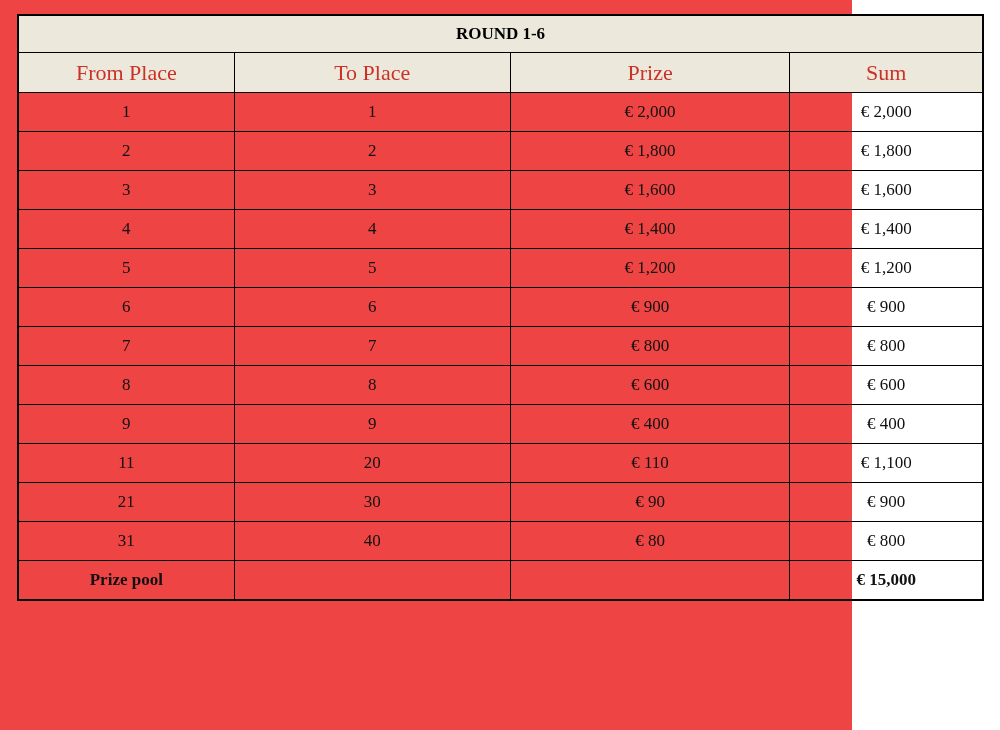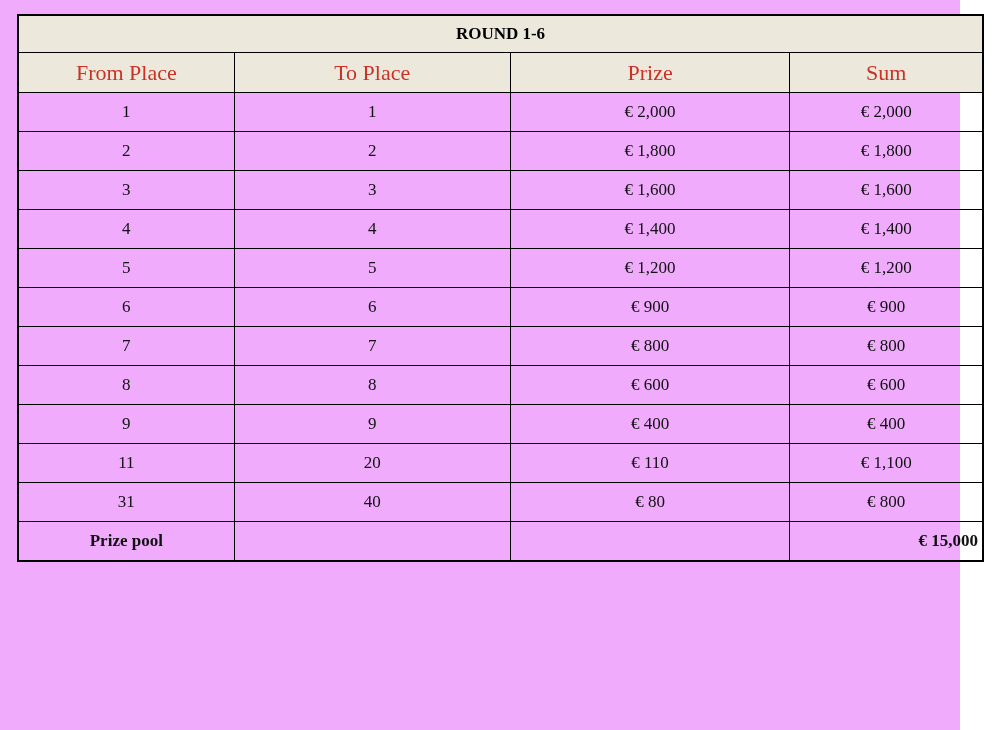--- a/index.html
+++ b/index.html
@@ -2,23 +2,23 @@
 <html><head>
 <meta charset="utf-8">
 <style>
   html, body {
     margin: 0;
     padding: 0;
     background: #ffffff;
     font-family: "Liberation Serif", "DejaVu Serif", serif;
   }
   .page {
-    width: 960px;
+    width: 852px;
     height: 730px;
-    background: #f0abfc;
+    background: #ef4444;
     position: relative;
     box-sizing: border-box;
   }
   table.prize-table {
     position: absolute;
     left: 17px;
     top: 14px;
     width: 967px;
     border-collapse: collapse;
     table-layout: fixed;
@@ -55,21 +55,21 @@
     height: 39px;
   }
   td.sum-cell {
     text-align: right;
     padding-right: 10px;
   }
   tr.footer-row td {
     font-weight: bold;
   }
   tr.footer-row td.footer-sum {
-    text-align: right;
+    text-align: center;
     padding-right: 4px;
   }
 </style>
 </head>
 <body>
 
 <div class="page">
   <table class="prize-table">
     <colgroup>
       <col class="c1">
@@ -143,20 +143,26 @@
         <td>€ 400</td>
         <td class="sum-cell">€ 400</td>
       </tr>
       <tr>
         <td>11</td>
         <td>20</td>
         <td>€ 110</td>
         <td class="sum-cell">€ 1,100</td>
       </tr>
       <tr>
+        <td>21</td>
+        <td>30</td>
+        <td>€ 90</td>
+        <td class="sum-cell">€ 900</td>
+      </tr>
+      <tr>
         <td>31</td>
         <td>40</td>
         <td>€ 80</td>
         <td class="sum-cell">€ 800</td>
       </tr>
       <tr class="footer-row">
         <td>Prize pool</td>
         <td></td>
         <td></td>
         <td class="footer-sum">€ 15,000</td>

